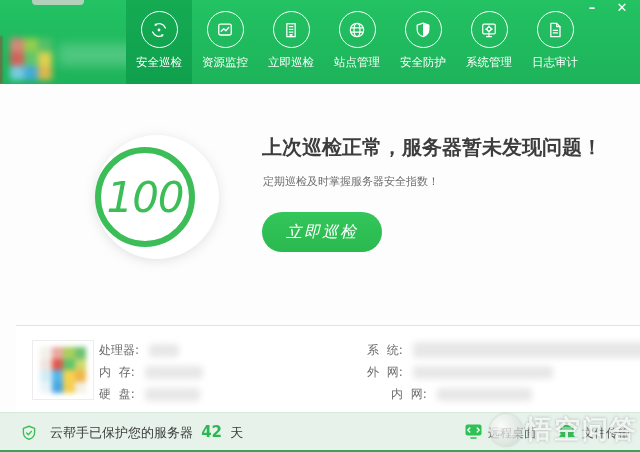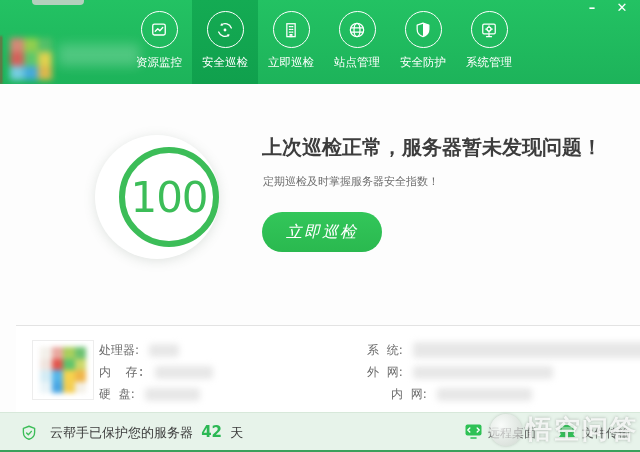--- a/index.html
+++ b/index.html
@@ -32,21 +32,21 @@
   .tab .lbl { margin-top:7px; font-size:11.5px; color:#fff; white-space:nowrap; }
 
   .win-controls { position:absolute; right:10px; top:0; display:flex; gap:14px; }
   .win-btn { color:#fff; font-size:13px; line-height:16px; width:16px; text-align:center;
     cursor:pointer; font-weight:bold; }
 
   
   .main { position:absolute; left:0; top:84px; width:640px; height:241px; background:#fdfdfd; }
   .score-disc { position:absolute; left:95px; top:51px; width:124px; height:124px;
     background:#fff; border-radius:50%; box-shadow:0 2px 12px rgba(90,110,95,.18);
-    display:flex; align-items:center; justify-content:flex-end; }
+    display:flex; align-items:center; justify-content:flex-start;font-style:italic; }
   .score-ring { width:100px; height:100px; border:6px solid #3cbd58; border-radius:50%;
     display:flex; align-items:center; justify-content:center; }
   .score-num { font-size:42px; color:#3cbd58; font-weight:400; letter-spacing:-1px; }
 
   .main-title { position:absolute; left:262px; top:50px; font-size:20px; font-weight:600;
     color:#3d3d3d; }
   .main-sub { position:absolute; left:263px; top:90px; font-size:11px; color:#6e6e6e; }
   .inspect-btn { position:absolute; left:262px; top:128px; width:120px; height:40px;
     background:linear-gradient(180deg,#33c65a,#2ab94f); border:none; border-radius:21px;
     color:#fff; font-size:16px; letter-spacing:2px; cursor:pointer;
@@ -103,45 +103,45 @@
           <i style="background:#f4d44d"></i>
         <i style="background:#7fd0ef"></i>
           <i style="background:#49a9e8"></i>
           <i style="background:#f2b84b"></i>
       </div>
       <div class="logo-smudge"></div>
     </div>
 
     <div class="nav">
 
-      <div class="tab">
-        <span class="ring">
-          <svg width="20" height="20" viewBox="0 0 24 24" fill="none" stroke="#fff" stroke-width="1.6" stroke-linecap="round" stroke-linejoin="round">
-            <rect x="4.5" y="5" width="15" height="13" rx="2"></rect>
-            <path d="M7.5 13.5l3-3 2.5 2.4 3.5-3.9"></path>
-          </svg>
-        </span>
-        <span class="lbl">资源监控</span>
-      </div>
-
       <div class="tab active">
         <span class="ring">
           <svg width="20" height="20" viewBox="0 0 24 24" fill="none" stroke="#fff" stroke-width="1.6" stroke-linecap="round">
             <circle cx="12" cy="12" r="1.7" fill="#fff" stroke="none"></circle>
             <path d="M19.6 9.6A8 8 0 0 0 7.3 6.1"></path>
             <path d="M7.9 3.6l-.8 2.7 2.7.6z" fill="#fff" stroke="none"></path>
             <path d="M4.4 14.4a8 8 0 0 0 12.3 3.5"></path>
             <path d="M16.1 20.4l.8-2.7-2.7-.6z" fill="#fff" stroke="none"></path>
           </svg>
         </span>
         <span class="lbl">安全巡检</span>
       </div>
 
       <div class="tab">
         <span class="ring">
+          <svg width="20" height="20" viewBox="0 0 24 24" fill="none" stroke="#fff" stroke-width="1.6" stroke-linecap="round" stroke-linejoin="round">
+            <rect x="4.5" y="5" width="15" height="13" rx="2"></rect>
+            <path d="M7.5 13.5l3-3 2.5 2.4 3.5-3.9"></path>
+          </svg>
+        </span>
+        <span class="lbl">资源监控</span>
+      </div>
+
+      <div class="tab">
+        <span class="ring">
           <svg width="20" height="20" viewBox="0 0 24 24" fill="none" stroke="#fff" stroke-width="1.5" stroke-linecap="round">
             <rect x="7" y="4.5" width="10" height="15.5"></rect>
             <path d="M10 8h1.4M12.8 8h1.4M10 11.2h1.4M12.8 11.2h1.4M10 14.4h1.4M12.8 14.4h1.4"></path>
             <path d="M11 20v-2.6h2V20"></path>
           </svg>
         </span>
         <span class="lbl">立即巡检</span>
       </div>
 
       <div class="tab">
@@ -170,20 +170,30 @@
           <svg width="20" height="20" viewBox="0 0 24 24" fill="none" stroke="#fff" stroke-width="1.5" stroke-linecap="round">
             <rect x="4.5" y="5" width="15" height="11.5" rx="1.5"></rect>
             <path d="M9 20h6M12 16.5V20"></path>
             <circle cx="12" cy="10.8" r="2.4"></circle>
             <path d="M12 6.9v1.4M12 13.3v1.4M8.1 10.8h1.4M14.5 10.8h1.4"></path>
           </svg>
         </span>
         <span class="lbl">系统管理</span>
       </div>
 
+      <div class="tab">
+        <span class="ring">
+          <svg width="20" height="20" viewBox="0 0 24 24" fill="none" stroke="#fff" stroke-width="1.5" stroke-linejoin="round" stroke-linecap="round">
+            <path d="M7 4h7l4 4v12H7z"></path>
+            <path d="M14 4v4h4"></path>
+            <path d="M10 12.5h5M10 15.5h5"></path>
+          </svg>
+        </span>
+        <span class="lbl">日志审计</span>
+      </div>
     </div>
 
     <div class="win-controls">
       <span class="win-btn">–</span>
       <span class="win-btn">✕</span>
     </div>
   </div>
 
   <div class="main">
     <div class="score-disc">
@@ -215,21 +225,21 @@
           <i style="background:#48a6e4"></i>
           <i style="background:#f4ce52"></i>
           <i style="background:#f4f0e6"></i>
       </div>
     </div>
 
     <div class="info-row" style="left:83px; top:16px;">
       <span class="info-lbl">处理器:</span>
       <span class="blurval" style="width:30px"></span>
     </div>
-    <div class="info-row" style="left:83px; top:38px;font-family:Liberation Mono, monospace;">
+    <div class="info-row" style="left:83px; top:38px;">
       <span class="info-lbl">内  存:</span>
       <span class="blurval" style="width:58px"></span>
     </div>
     <div class="info-row" style="left:83px; top:60px;">
       <span class="info-lbl">硬  盘:</span>
       <span class="blurval" style="width:55px"></span>
     </div>
 
     <div class="info-row" style="left:351px; top:16px;">
       <span class="info-lbl">系  统:</span>

